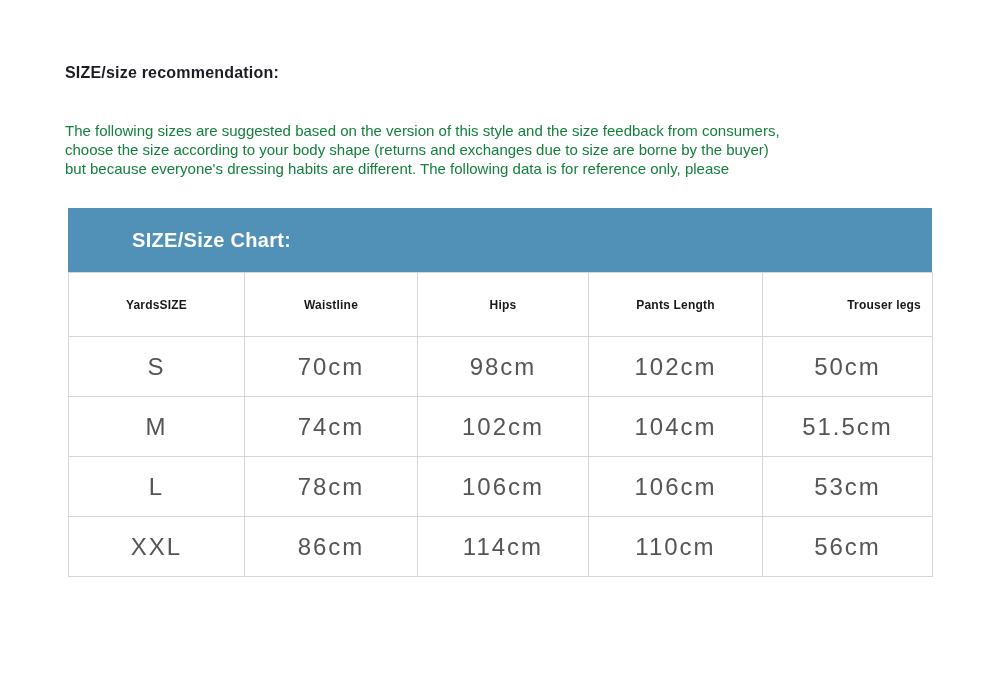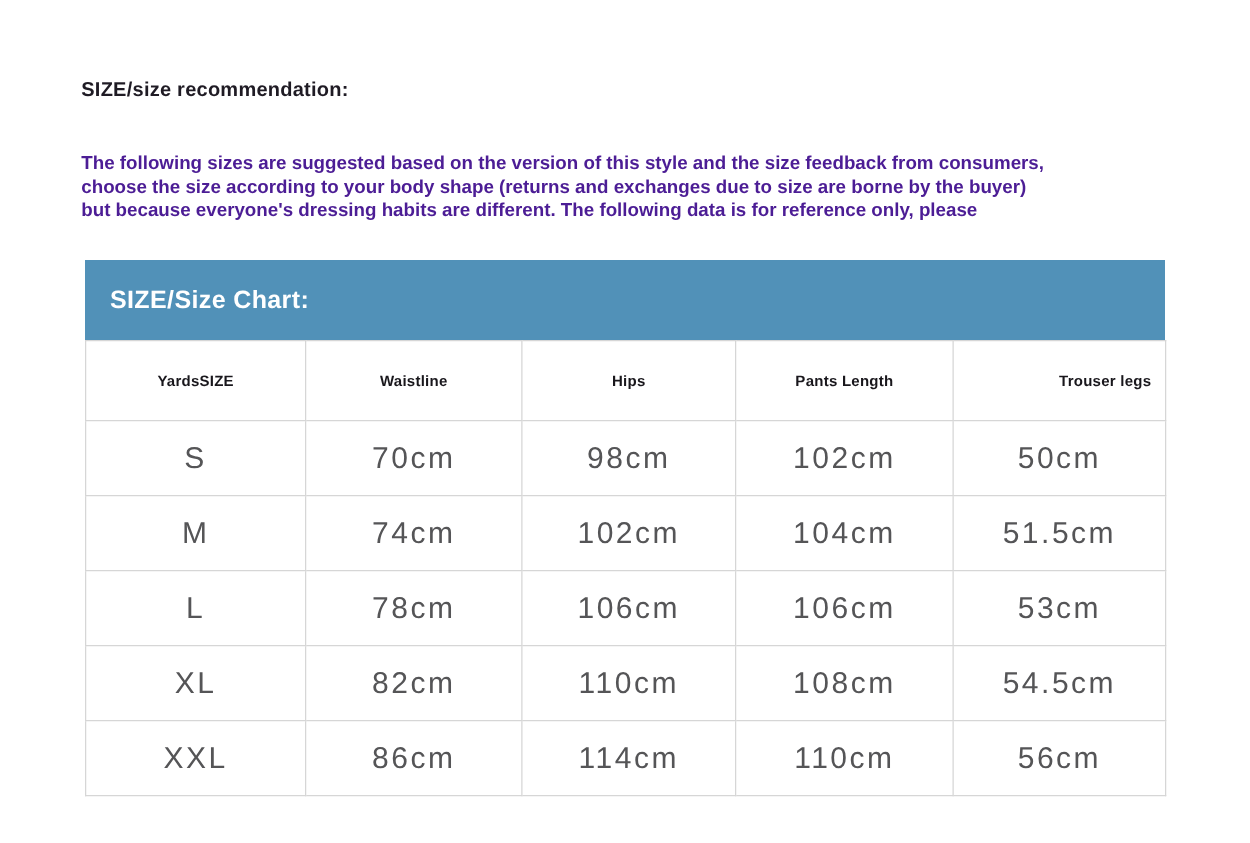--- a/index.html
+++ b/index.html
@@ -11,34 +11,35 @@
     color: #221e26;
     overflow: hidden;
   }
   .page-title {
     position: absolute; left: 65px; top: 64px;
     font-size: 16px; font-weight: bold; color: #1f1b24;
     letter-spacing: 0.2px;
   }
   .intro {
     position: absolute; left: 65px; top: 121px;
-    font-size: 15px; font-weight: bold; color: #4c1d95;
+    font-size: 15px; font-weight: normal; color: #15803d;
     line-height: 19px;
   }
   .intro .line { white-space: nowrap; }
   .chart-banner {
     position: absolute; left: 68px; top: 208px;
     width: 864px; height: 64px;
     background: #5191b8;
     display: flex; align-items: center;
     padding-left: 20px;
   }
   .chart-banner .banner-title {
     color: #ffffff; font-size: 20px; font-weight: bold;
     letter-spacing: 0.3px;
+    margin-left: 44px;
   }
   table.size-table {
     position: absolute; left: 68px; top: 272px;
     width: 864px;
     border-collapse: collapse; table-layout: fixed;
   }
   .size-table th, .size-table td {
     border: 1px solid #d6d6d6;
     text-align: center; vertical-align: middle;
     background: #ffffff;
@@ -105,27 +106,20 @@
       <td>51.5cm</td>
     </tr>
     <tr>
       <td>L</td>
       <td>78cm</td>
       <td>106cm</td>
       <td>106cm</td>
       <td>53cm</td>
     </tr>
     <tr>
-      <td>XL</td>
-      <td>82cm</td>
-      <td>110cm</td>
-      <td>108cm</td>
-      <td>54.5cm</td>
-    </tr>
-    <tr>
       <td>XXL</td>
       <td>86cm</td>
       <td>114cm</td>
       <td>110cm</td>
       <td>56cm</td>
     </tr>
   </tbody>
 </table>
 
 </body></html>

